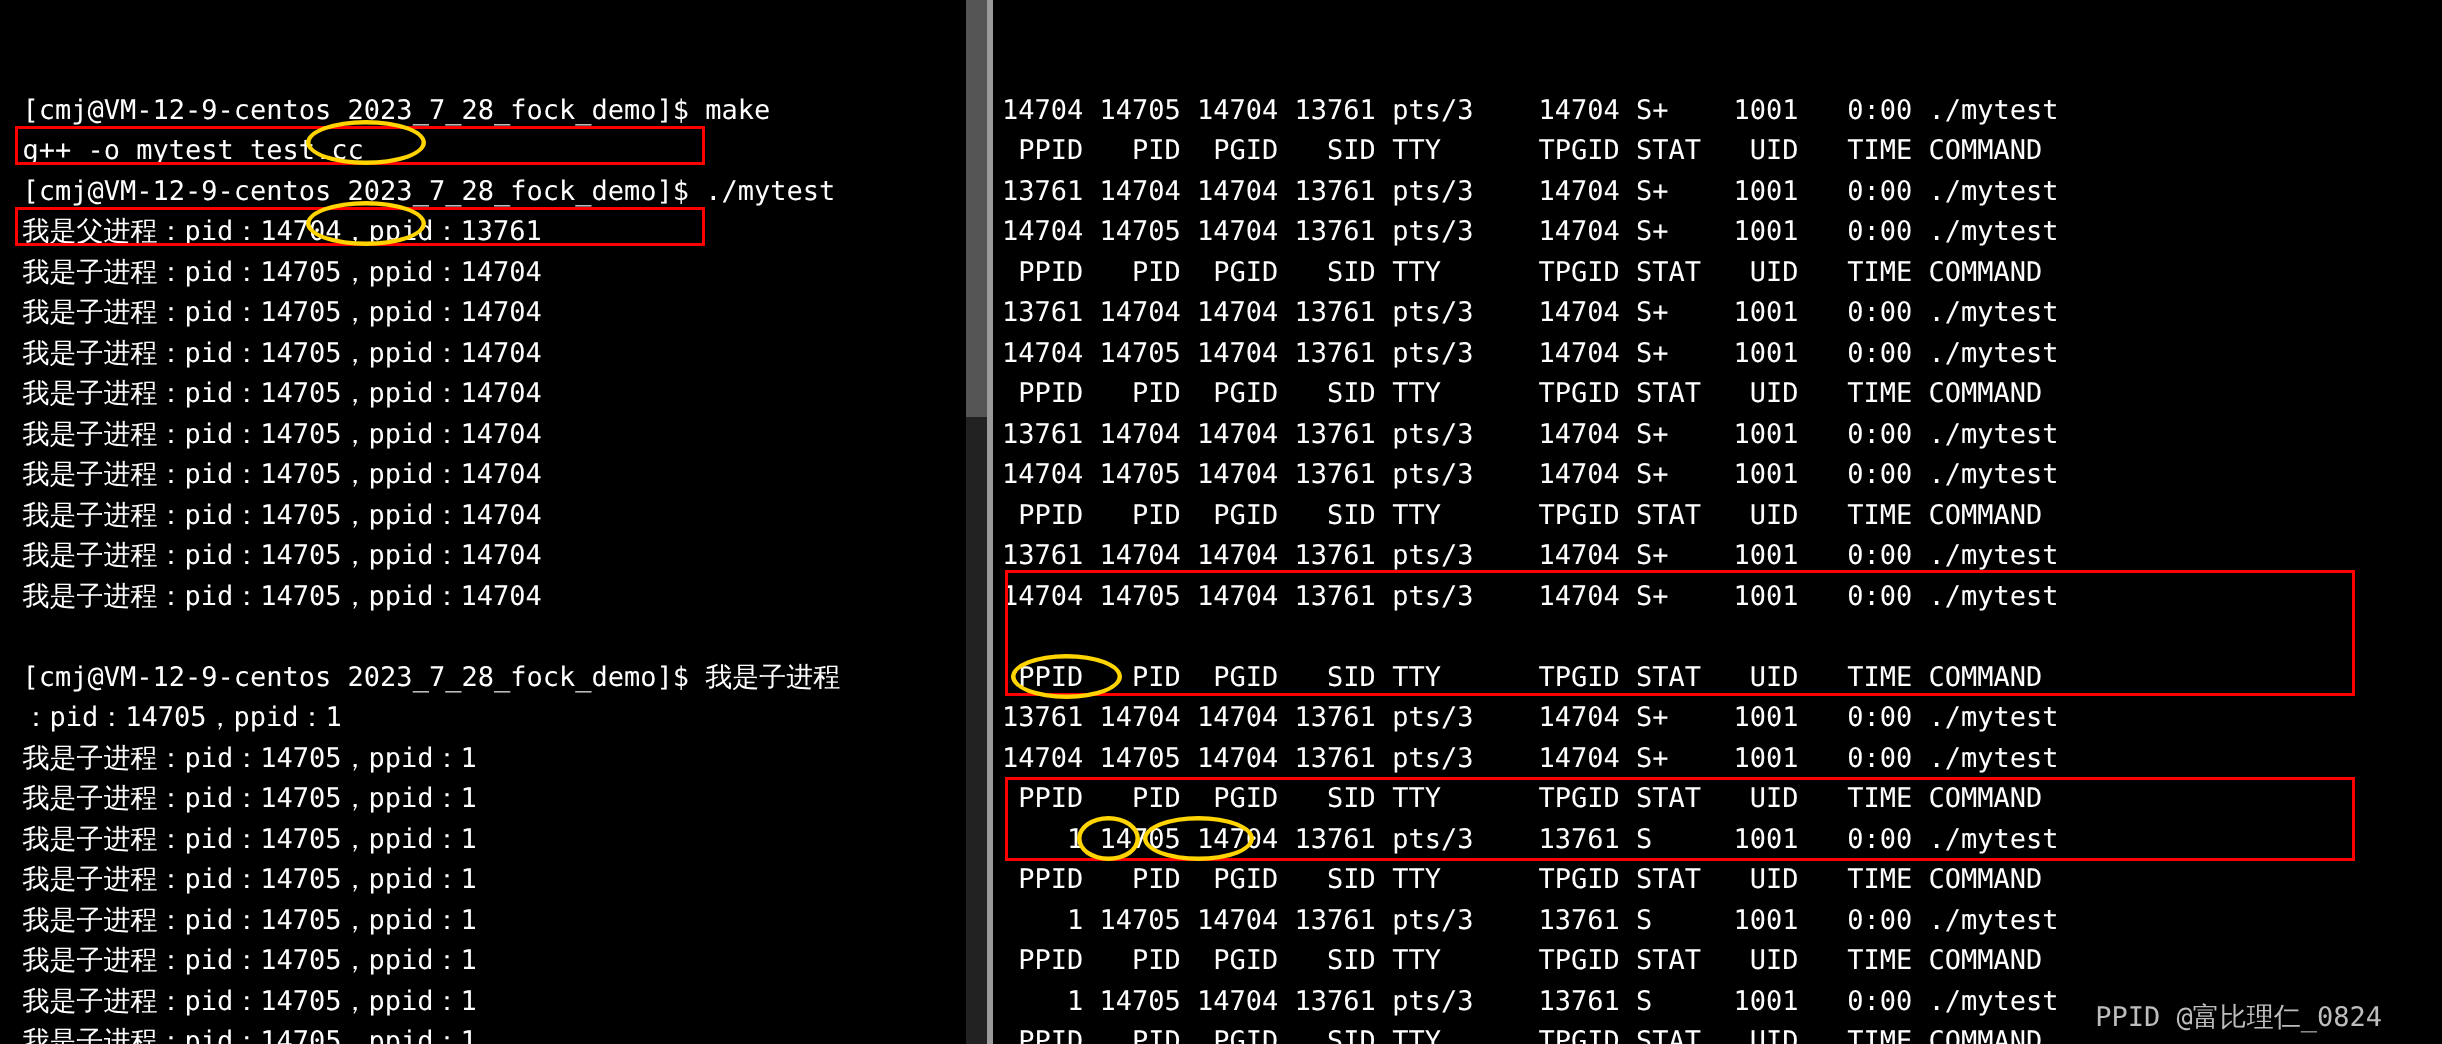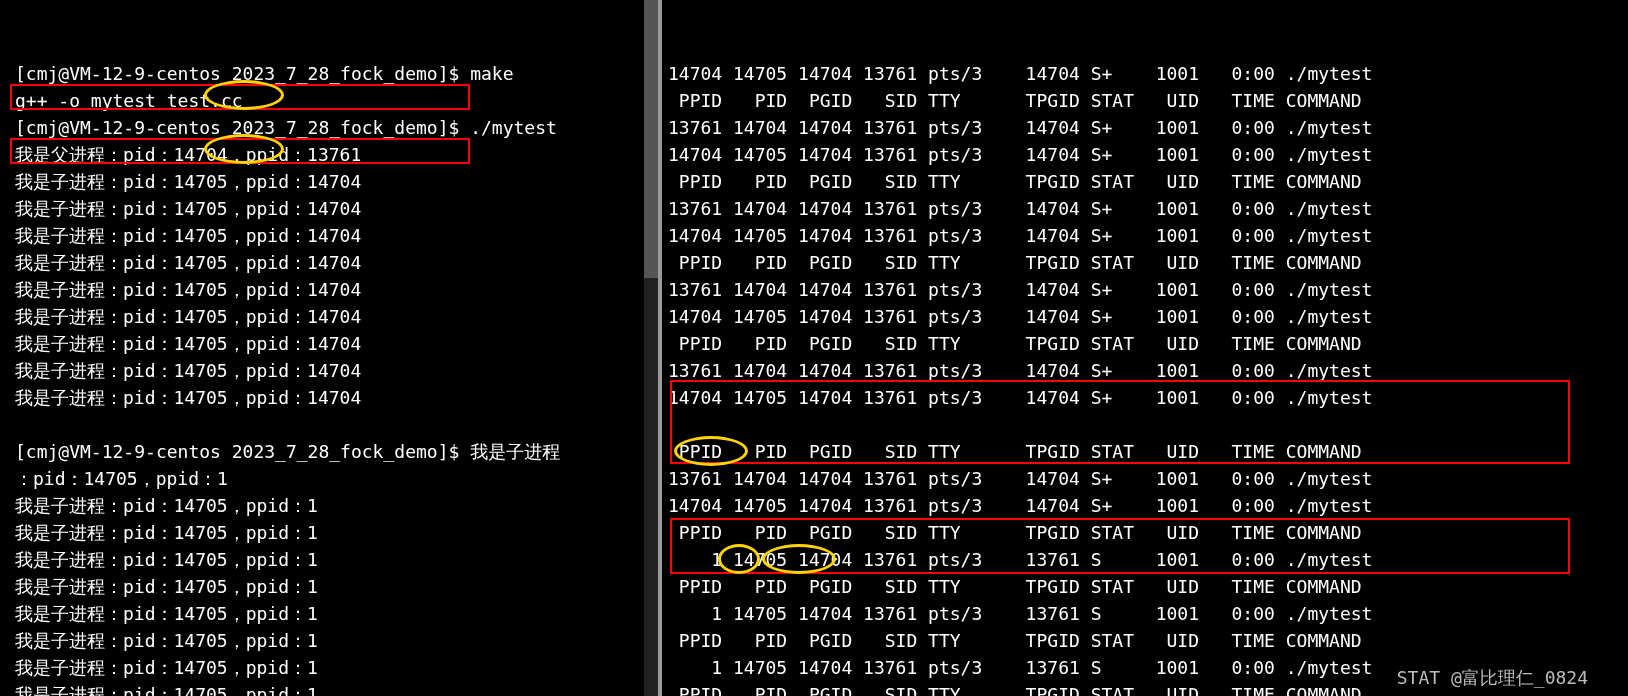--- a/index.html
+++ b/index.html
@@ -34,13 +34,13 @@
     <div class="red-box" style="top: 138px; left: 10px; width: 460px; height: 26px;"></div>
     <div class="red-box" style="top: 380px; left: 670px; width: 900px; height: 84px;"></div>
     <div class="red-box" style="top: 518px; left: 670px; width: 900px; height: 56px;"></div>
     <div class="yellow-circ" style="top: 80px; left: 204px; width: 80px; height: 30px;"></div>
     <div class="yellow-circ" style="top: 134px; left: 204px; width: 80px; height: 30px;"></div>
     <div class="yellow-circ" style="top: 436px; left: 674px; width: 74px; height: 30px;"></div>
     <div class="yellow-circ" style="top: 544px; left: 718px; width: 42px; height: 30px;"></div>
     <div class="yellow-circ" style="top: 544px; left: 762px; width: 74px; height: 30px;"></div>
   </div>
 
-<div class="watermark">STAT @富比理仁_0824</div>
+<div class="watermark">PPID @富比理仁_0824</div>
 
 </body></html>

